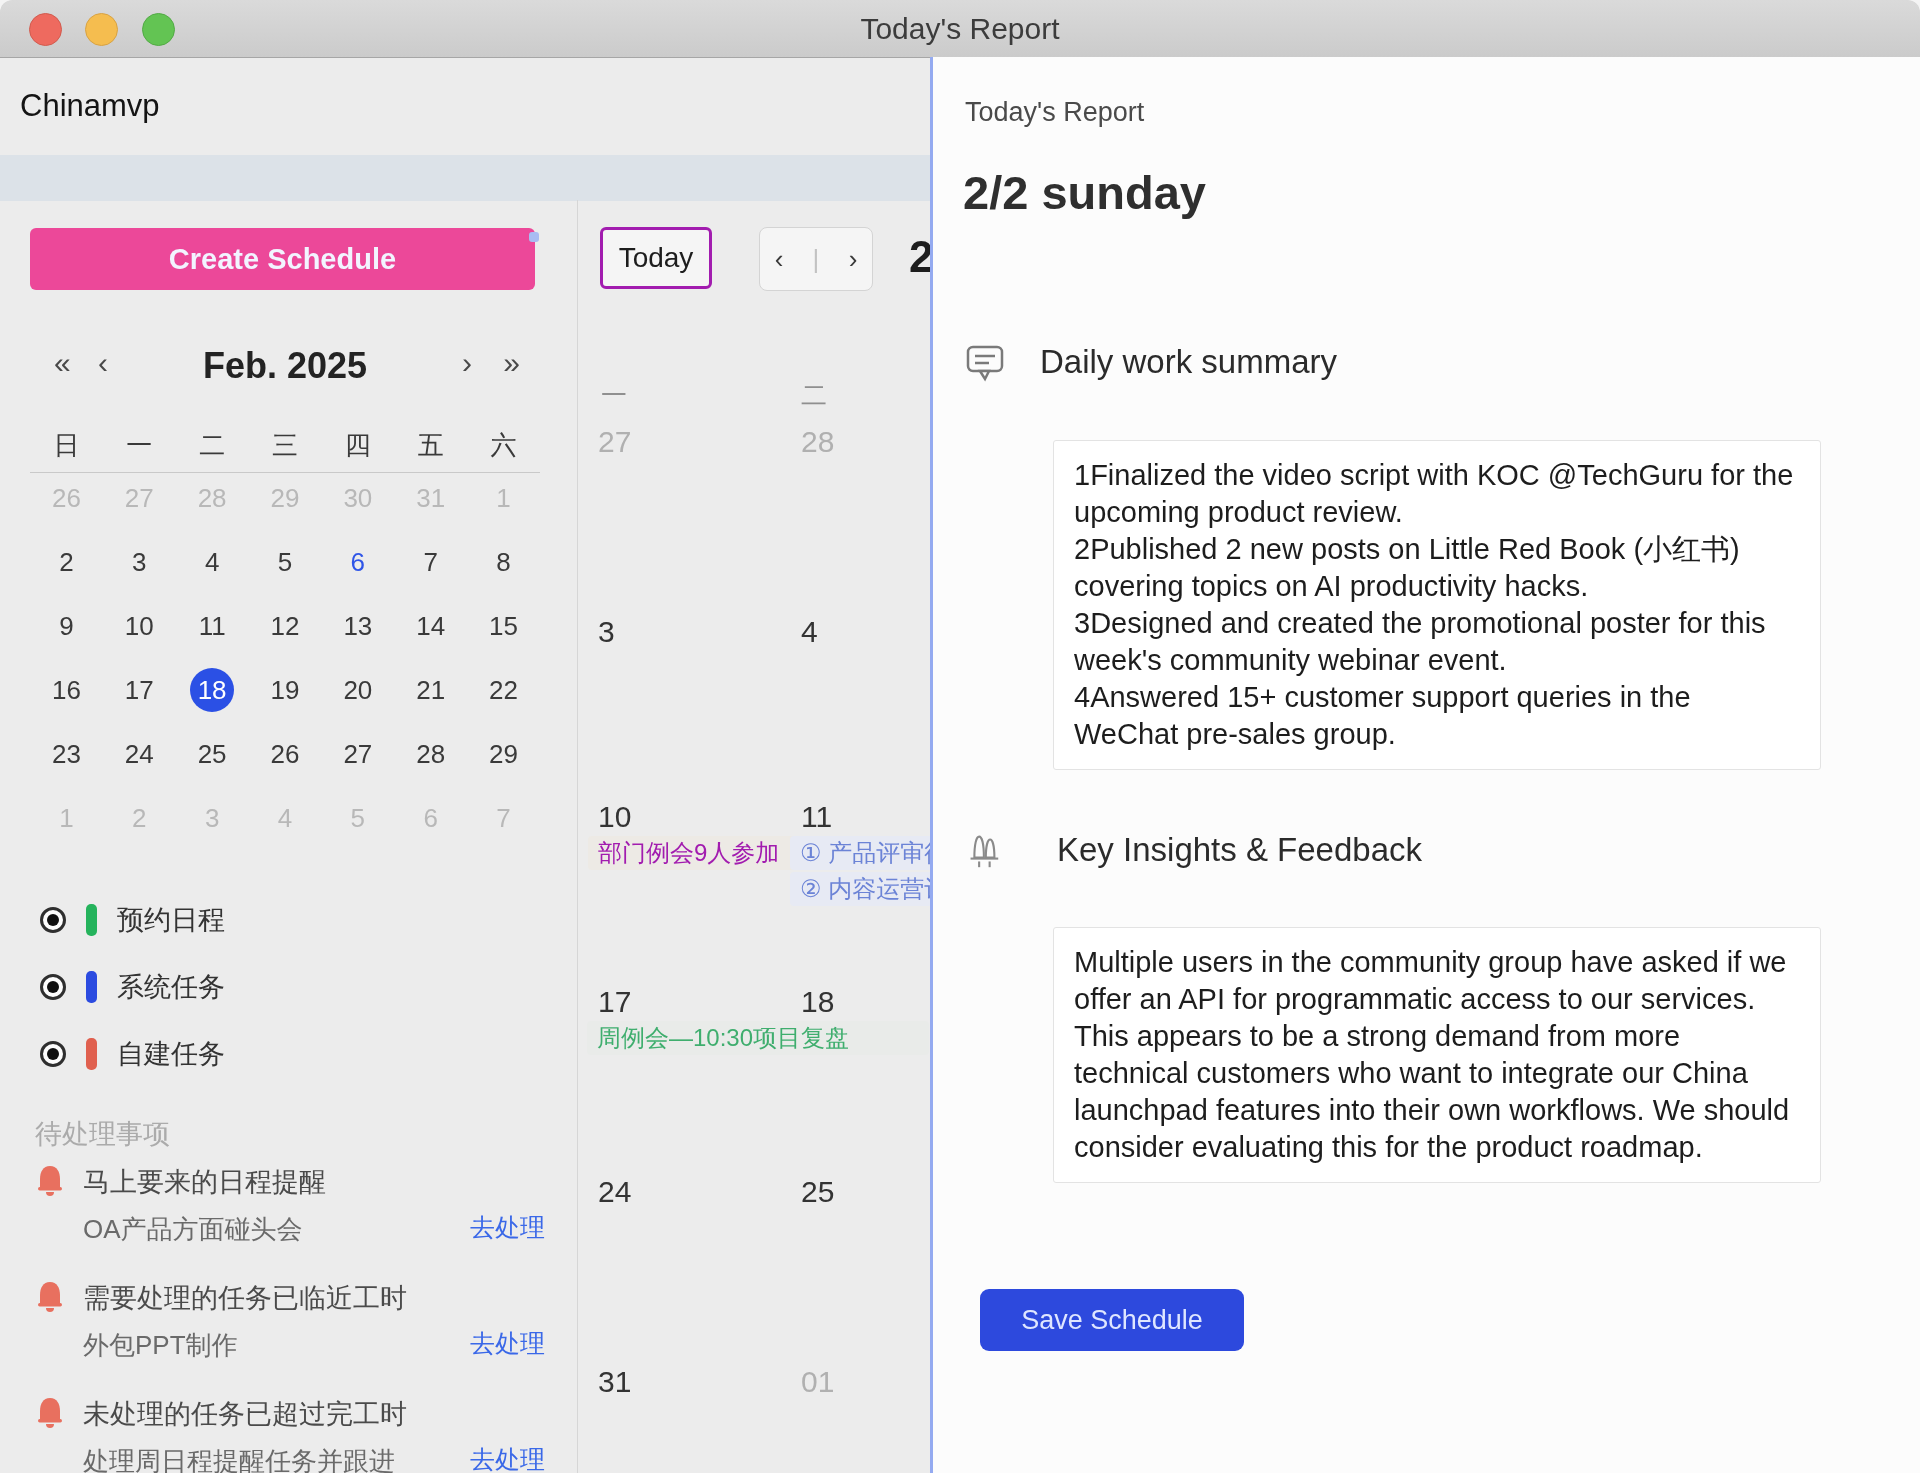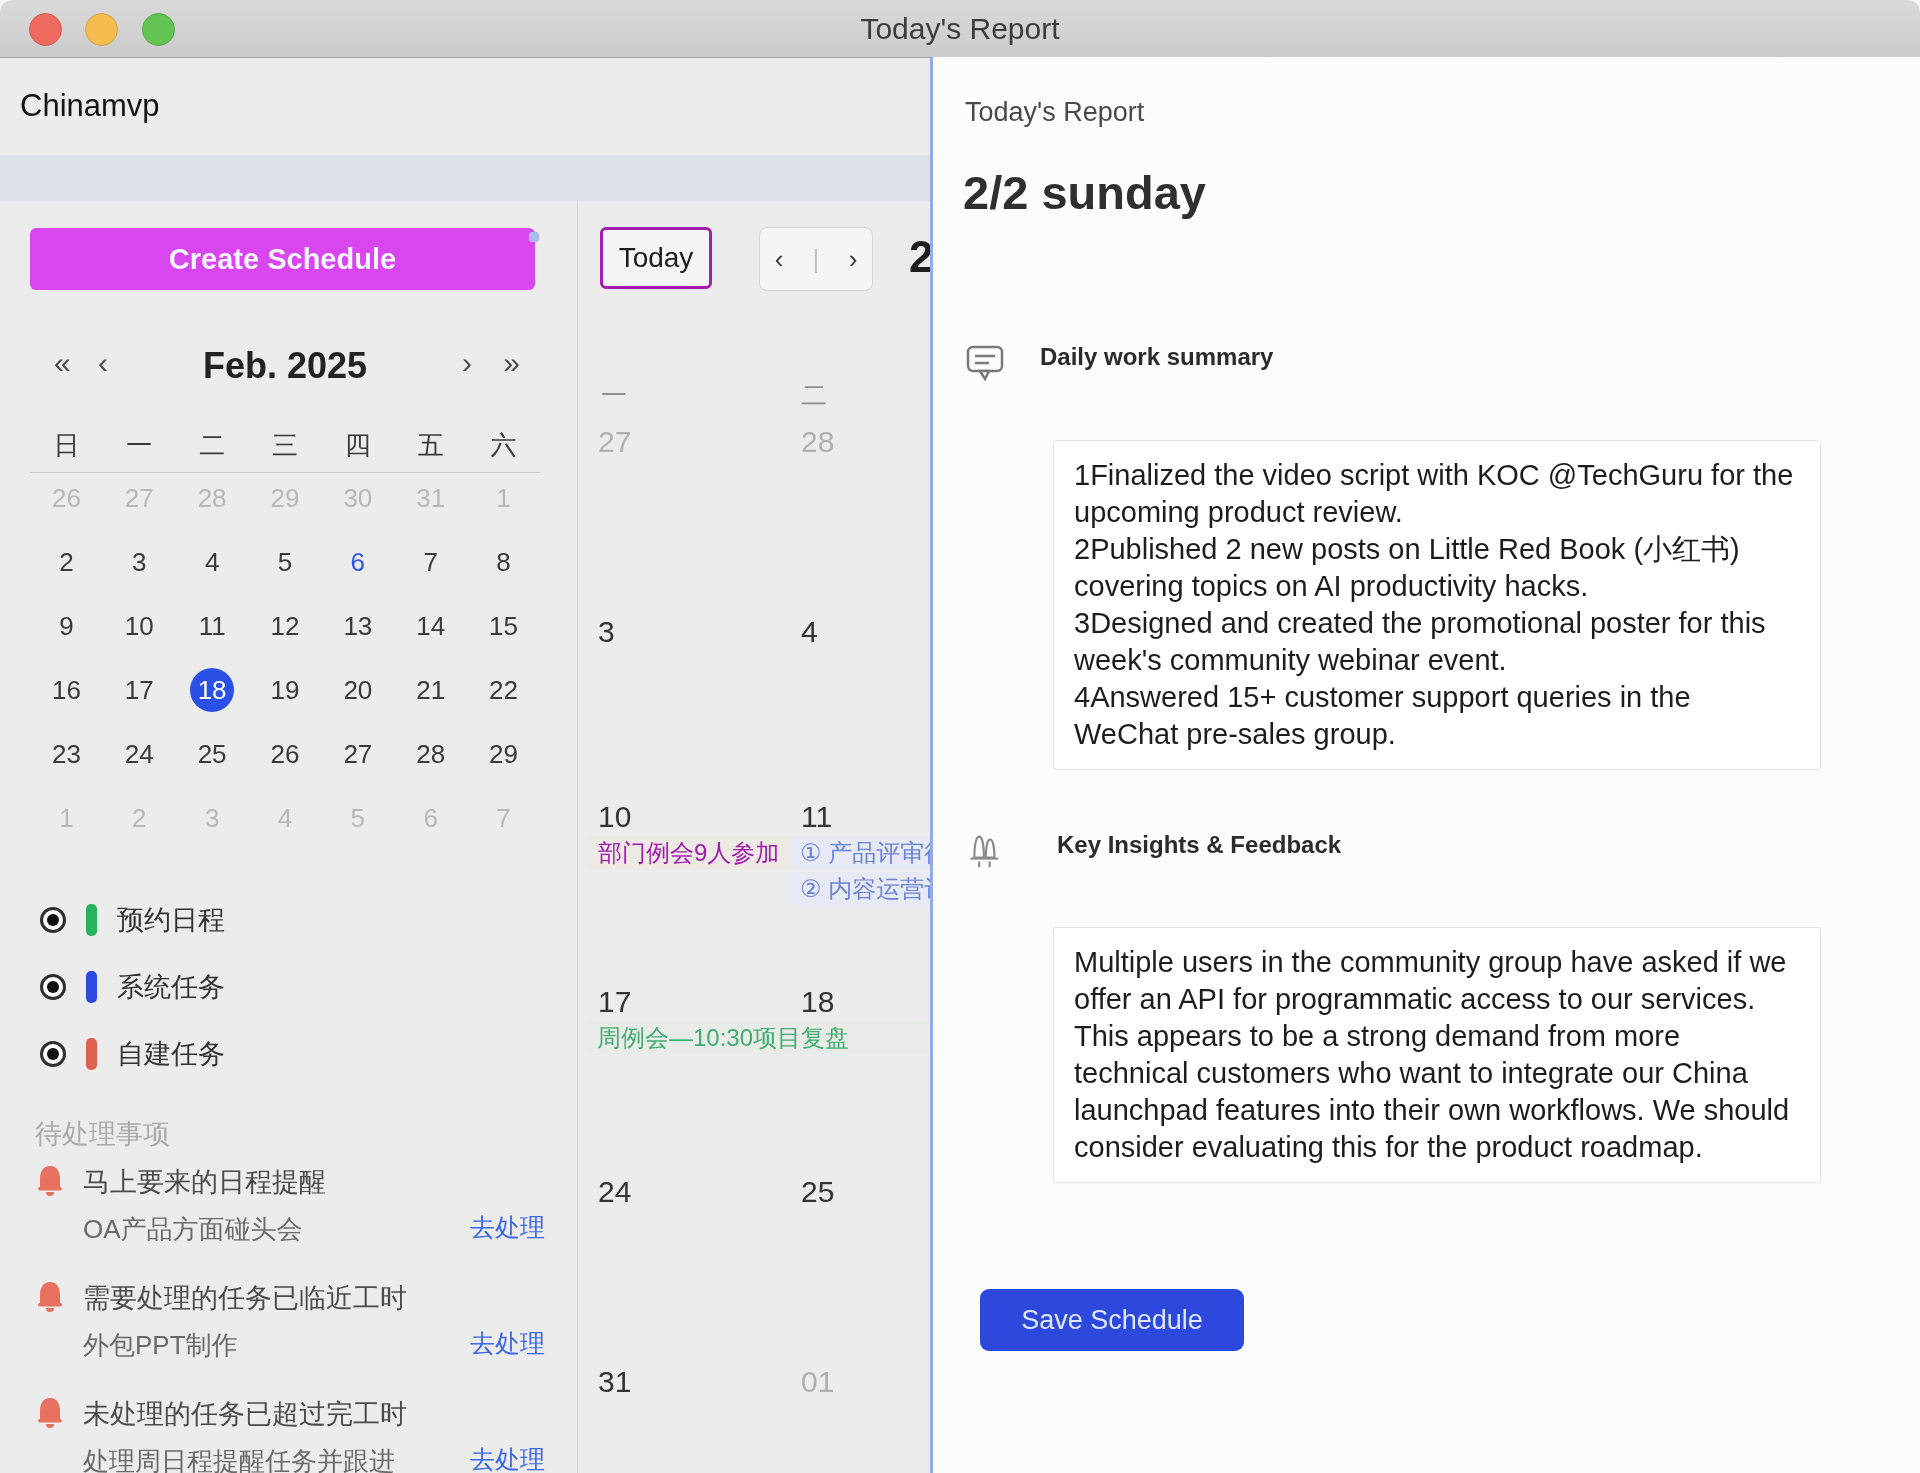--- a/index.html
+++ b/index.html
@@ -12,21 +12,21 @@
   .title-text{position:absolute;left:0;top:0;width:100%;height:57px;line-height:57px;
               text-align:center;font-size:30px;font-weight:500;color:#3c3c3c;}
   .traffic{position:absolute;top:13px;width:31px;height:31px;border-radius:50%;}
   .t-red{left:29px;background:#ee6a5f;border:1px solid #d15b4e;}
   .t-yellow{left:85px;background:#f5bd4f;border:1px solid #d8a243;}
   .t-green{left:142px;background:#63c453;border:1px solid #52aa45;}
   
   .left-pane{position:absolute;left:0;top:58px;width:930px;height:1415px;background:#ececec;}
   .brand{position:absolute;left:20px;top:30px;font-size:31px;font-weight:500;color:#141414;}
   .band{position:absolute;left:0;top:97px;width:930px;height:46px;background:#dce2e8;}
-  .create-btn{position:absolute;left:30px;top:170px;width:505px;height:62px;background:#d946ef;
+  .create-btn{position:absolute;left:30px;top:170px;width:505px;height:62px;background:#ec4899;
               border:none;border-radius:6px;color:#f2f4ff;font-size:29px;font-weight:700;
               font-family:inherit;cursor:pointer;}
   .btn-badge{position:absolute;right:5px;top:4px;width:10px;height:10px;border-radius:3px;background:#a9bcf2;}
   .cal-head{position:absolute;left:30px;top:287px;width:510px;height:44px;}
   .cal-nav{position:absolute;top:0;font-size:30px;color:#4a4a4a;cursor:pointer;background:none;border:none;font-family:inherit;}
   .nav-py{left:18px;} .nav-pm{left:62px;} .nav-nm{right:62px;} .nav-ny{right:14px;}
   .month-label{position:absolute;left:0;width:100%;text-align:center;top:0;font-size:36px;font-weight:700;color:#232323;}
   .weekday-row{position:absolute;left:30px;top:370px;width:510px;display:grid;grid-template-columns:repeat(7,1fr);}
   .weekday-cell{text-align:center;font-size:26px;color:#3a3a3a;}
   .cal-sep{position:absolute;left:30px;top:414px;width:510px;height:1px;background:#c9c9c9;}
@@ -66,21 +66,21 @@
         padding:0 10px;white-space:nowrap;overflow:hidden;cursor:pointer;}
   .chip-orange{background:#edeae5;color:#a21caf;}
   .chip-blue{background:#e7eaf4;color:#6b83d6;}
   .chip-green{background:#e9ebe9;color:#3fae6e;}
   
   .right-pane{position:absolute;left:930px;top:57px;width:987px;height:1416px;background:#fcfcfc;
               border-left:3px solid #94aaf0;}
   .rp-header{position:absolute;left:32px;top:40px;font-size:27px;font-weight:500;color:#4a4a4a;}
   .rp-date{position:absolute;left:30px;top:108px;font-size:47px;font-weight:600;color:#2f2f2f;}
   .sec-icon{position:absolute;width:42px;height:42px;}
-  .sec-title{position:absolute;font-size:24px;font-weight:700;color:#2b2b2b;}
+  .sec-title{position:absolute;font-size:33px;font-weight:400;color:#2b2b2b;}
   .rp-box{position:absolute;left:120px;width:726px;background:#ffffff;border:1px solid #e3e3e3;
           border-radius:3px;padding:16px 20px;font-size:29px;line-height:37px;color:#1d1d1d;
           white-space:pre-line;margin-top:36px;}
   .save-btn{position:absolute;left:47px;top:1232px;width:264px;height:62px;background:#2d49dd;
             border:none;border-radius:9px;color:#dfe6ff;font-size:27px;font-weight:400;
             font-family:inherit;cursor:pointer;}
 </style>
 </head>
 <body>
 

